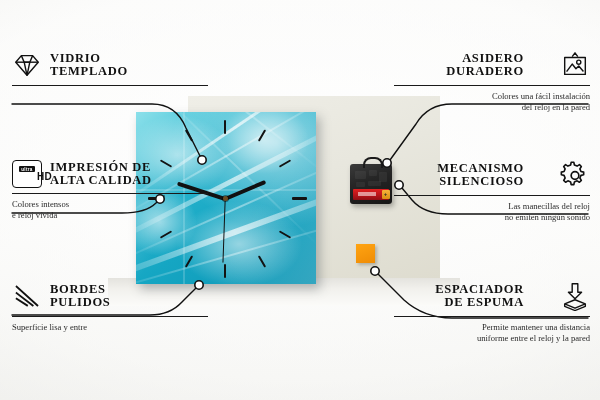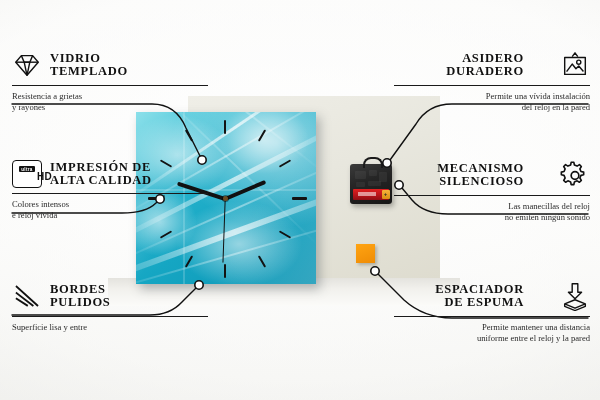--- a/index.html
+++ b/index.html
@@ -257,22 +257,20 @@
           <path d="M4 13 H28"></path>
             <path d="M10 6 L13 13 L16 27"></path>
             <path d="M22 6 L19 13 L16 27"></path>
           <path d="M13 13 H19"></path>
         </g>
       </svg>
       <div class="feat-title">VIDRIO
 TEMPLADO</div>
     </div>
     <div class="feat-rule"></div>
-    <div class="feat-desc">Resistencia a grietas
-y rayones</div>
   </div>
 
   <div class="feat left pos-b">
     <div class="feat-head">
       <div class="feat-icon hd-badge">
         <span class="hd-ultra">ultra</span>
         <span class="hd-main">HD</span>
       </div>
       <div class="feat-title">IMPRESIÓN DE
 ALTA CALIDAD</div>
@@ -305,21 +303,21 @@
           <path d="M13 7 L16 3 L19 7"></path>
           <rect x="5" y="8" width="22" height="18"></rect>
           <path d="M7 23 L13 15 L17 20 L20 17 L25 23"></path>
           <circle cx="20" cy="13" r="2.2"></circle>
         </g>
       </svg>
       <div class="feat-title">ASIDERO
 DURADERO</div>
     </div>
     <div class="feat-rule"></div>
-    <div class="feat-desc">Permite una vívida instalación
+    <div class="feat-desc">Colores una fácil instalación
 del reloj en la pared</div>
   </div>
 
   <div class="feat right pos-c">
     <div class="feat-head">
       <svg class="feat-icon" viewBox="0 0 32 32">
         <g fill="none" stroke="#111" stroke-width="1.5" stroke-linejoin="round">
           <path d="M13 3 h6 v9 h4 l-7 7 -7-7 h4 z"></path>
           <path d="M16 20 L27 24.5 L16 29 L5 24.5 Z"></path>
           <path d="M5 24.5 v2.5 L16 31.5 L27 27 v-2.5"></path>

